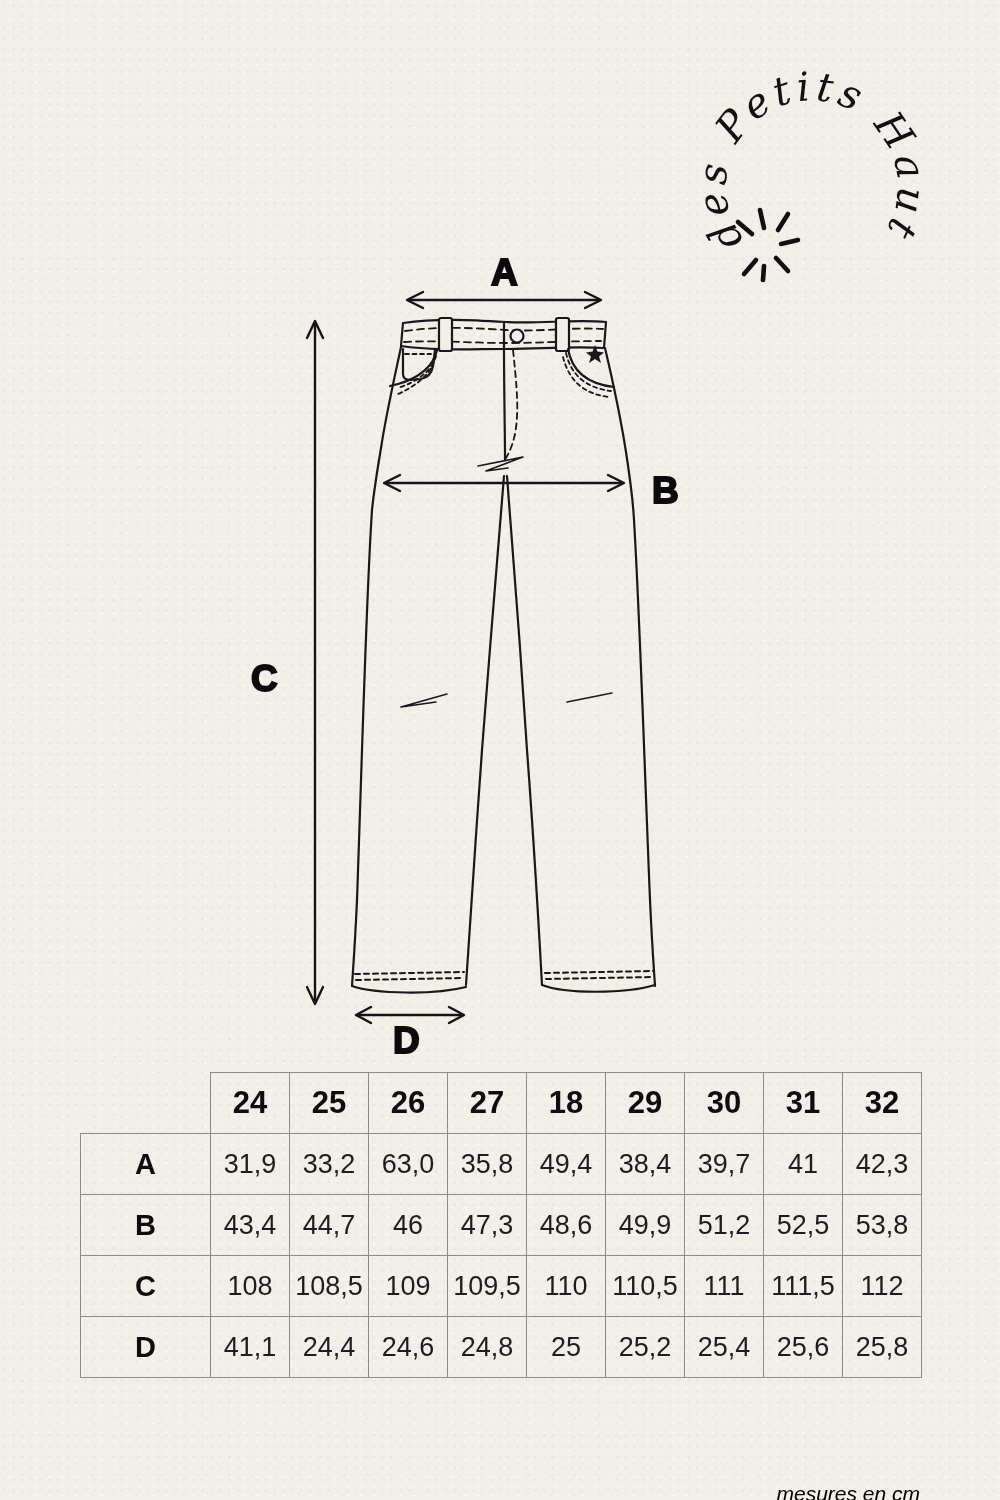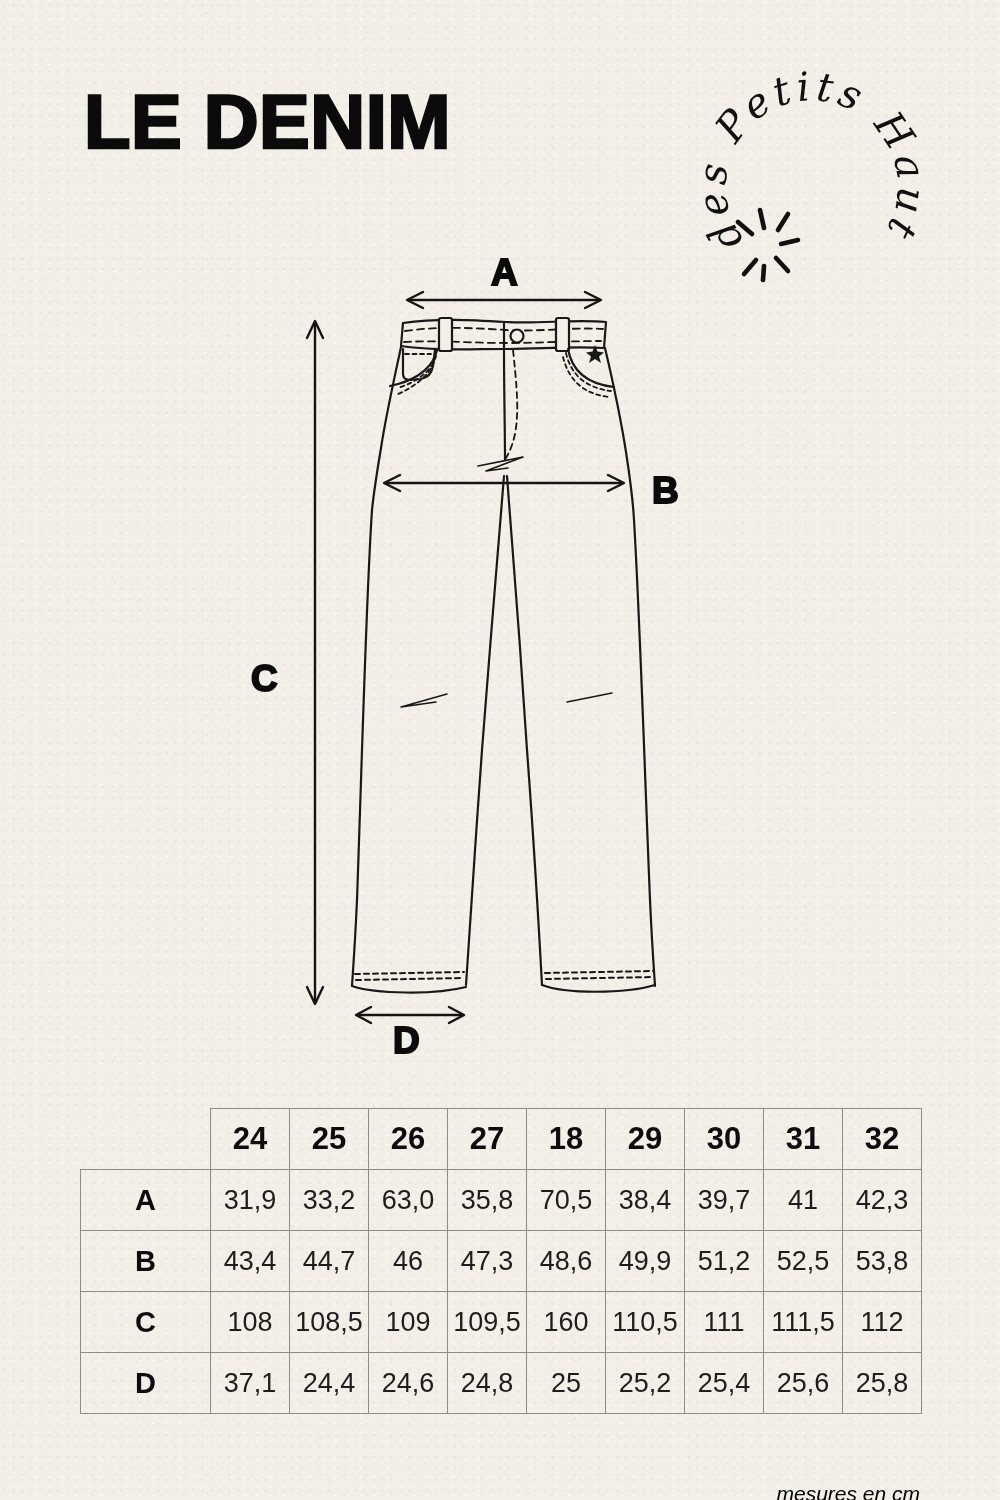--- a/index.html
+++ b/index.html
@@ -44,21 +44,21 @@
   .dim-label {
     position:absolute; font-size:37px; font-weight:bold; line-height:1;
     color:#0b0b0b; -webkit-text-stroke:1.9px #0b0b0b;
   }
   .dim-a { left:491px; top:254px; }
   .dim-b { left:652px; top:472px; }
   .dim-c { left:251px; top:660px; }
   .dim-d { left:393px; top:1022px; }
 
   table.sizes {
-    position:absolute; left:80px; top:1108px;
+    position:absolute; left:80px; top:1072px;
     width:841px; border-collapse:collapse; table-layout:fixed;
     background:transparent;
     padding-left:8px;
   }
   table.sizes th, table.sizes td {
     border:1.6px solid #8e8c88; text-align:center; vertical-align:middle;
     height:60px; padding:0;
   }
   table.sizes th.corner { border:none; background:transparent; }
   table.sizes thead th { font-size:31px; font-weight:bold; color:#0d0d0d; }
@@ -72,21 +72,20 @@
     position:absolute; right:80px; top:1482px;
     font-size:21px; font-style:italic; color:#000000;
     font-family:"Liberation Sans", sans-serif;
   }
 </style>
 </head>
 <body>
 
 <div class="page">
 
-  <div class="title">LE DENIM</div>
 
   <svg class="logo" viewBox="0 0 280 260">
     <defs>
       <path id="logoArc" d="M 79 191 A 86 86 0 1 1 211 188" fill="none"></path>
     </defs>
     <text>
       <textPath href="#logoArc" startOffset="4" textLength="398" lengthAdjust="spacing">des Petits Hauts</textPath>
     </text>
     <g stroke="#101010" stroke-width="4.6" stroke-linecap="round" fill="none">
       <path d="M 84 182 L 70 170"></path>
@@ -189,21 +188,21 @@
           <th>32</th>
         </tr>
       </thead>
       <tbody>
         <tr>
           <th>A</th>
           <td>31,9</td>
           <td>33,2</td>
           <td>63,0</td>
           <td>35,8</td>
-          <td>70,5</td>
+          <td>49,4</td>
           <td>38,4</td>
           <td>39,7</td>
           <td>41</td>
           <td>42,3</td>
         </tr>
         <tr>
           <th>B</th>
           <td>43,4</td>
           <td>44,7</td>
           <td>46</td>
@@ -213,29 +212,29 @@
           <td>51,2</td>
           <td>52,5</td>
           <td>53,8</td>
         </tr>
         <tr>
           <th>C</th>
           <td>108</td>
           <td>108,5</td>
           <td>109</td>
           <td>109,5</td>
-          <td>160</td>
+          <td>110</td>
           <td>110,5</td>
           <td>111</td>
           <td>111,5</td>
           <td>112</td>
         </tr>
         <tr>
           <th>D</th>
-          <td>37,1</td>
+          <td>41,1</td>
           <td>24,4</td>
           <td>24,6</td>
           <td>24,8</td>
           <td>25</td>
           <td>25,2</td>
           <td>25,4</td>
           <td>25,6</td>
           <td>25,8</td>
         </tr>
       </tbody>

